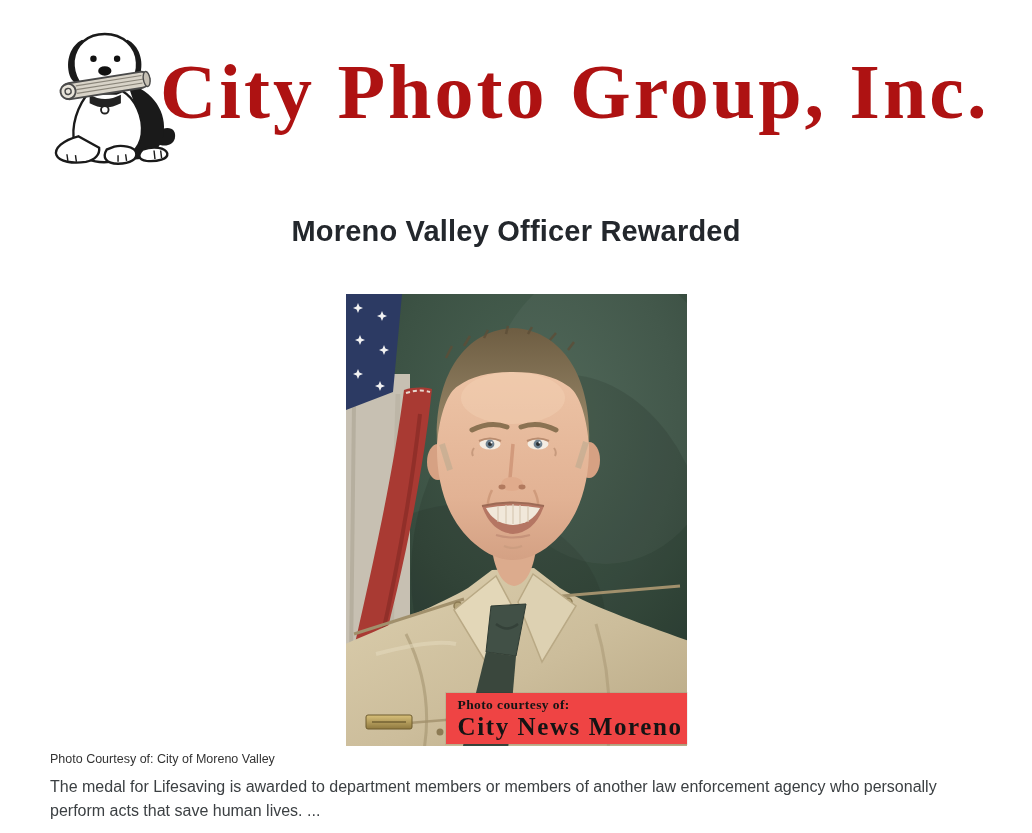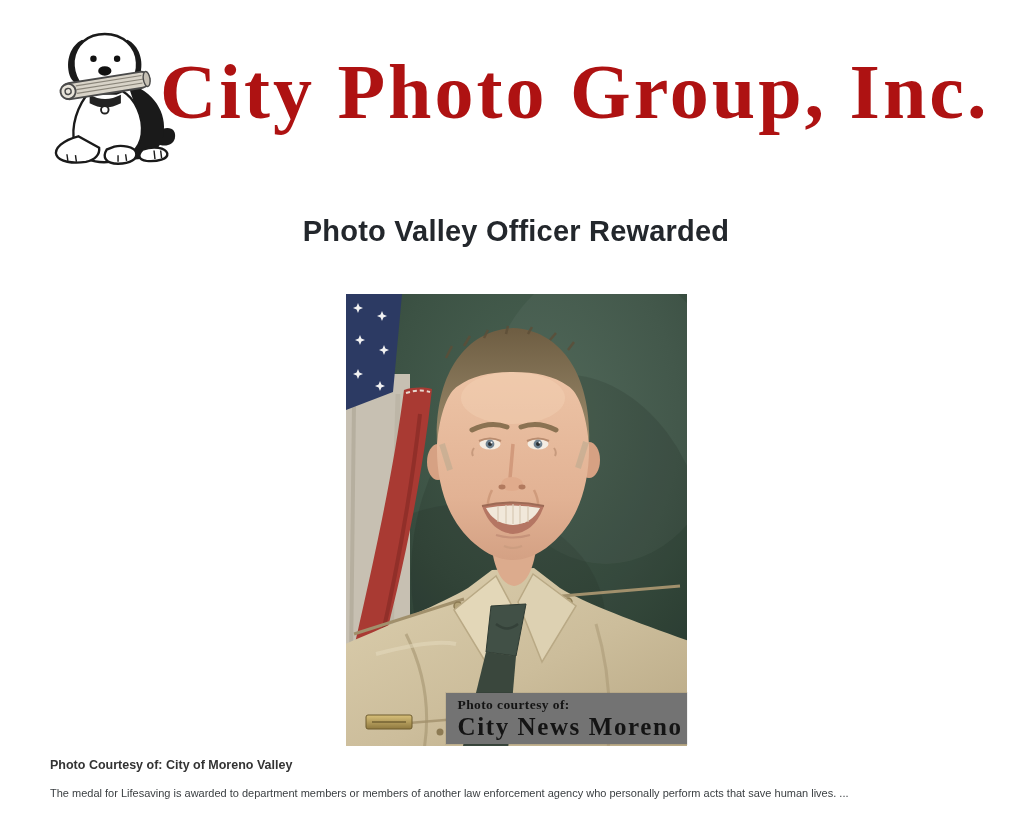--- a/index.html
+++ b/index.html
@@ -39,40 +39,40 @@
   .photo-wrap {
     position:relative;
     width:341px; height:452px;
     margin:47px auto 0 auto;
   }
   .photo-wrap svg { display:block; width:341px; height:452px; }
   .watermark {
     position:absolute;
     right:0; bottom:2px;
     width:241px; height:51px;
-    background:#737373;
+    background:#ef4444;
     box-shadow:0 0 0 1px rgba(0,0,0,0.06);
     padding:4px 8px 4px 12px;
     font-family:"Liberation Serif", serif;
     color:#141414;
   }
   .wm-line1 { font-size:13.5px; font-weight:700; letter-spacing:0.4px; line-height:16px; }
   .wm-line2 { font-size:25px; font-weight:700; letter-spacing:1.6px; line-height:28px; white-space:nowrap; }
   
   .caption {
-    margin:12px 0 0 50px;
+    margin:6px 0 0 50px;
     font-size:12.5px;
-    font-weight:700;
+    font-weight:400;
     color:#333333;
     line-height:15px;
   }
   .body-text {
     margin:8px 0 0 50px;
     width:920px;
-    font-size:11px;
+    font-size:16px;
     line-height:24px;
     color:#3c4043;
   }
 </style>
 </head>
 <body>
 
 <div class="page">
 
   <div class="masthead">
@@ -114,21 +114,21 @@
         <line x1="30" y1="60" x2="102" y2="60" stroke="#8a857a" stroke-width="1.2"></line>
         <line x1="30" y1="64" x2="100" y2="64" stroke="#8a857a" stroke-width="1.2"></line>
         <circle cx="21" cy="60.5" r="8" fill="#e8e4da" stroke="#4a4a4a" stroke-width="2"></circle>
         <circle cx="21" cy="60.5" r="3.2" fill="none" stroke="#4a4a4a" stroke-width="1.5"></circle>
         <ellipse cx="105" cy="60.5" rx="3.5" ry="8" fill="#c6c0b4" stroke="#4a4a4a" stroke-width="1.5"></ellipse>
       </g>
     </svg>
     <div class="wordmark">City Photo Group, Inc.</div>
   </div>
 
-  <h1 class="headline">Photo Valley Officer Rewarded</h1>
+  <h1 class="headline">Moreno Valley Officer Rewarded</h1>
 
   <div class="photo-wrap" role="img" aria-label="Portrait of a smiling officer in tan uniform shirt and dark green tie in front of an American flag and dark green backdrop">
     <svg viewBox="0 0 341 452" aria-hidden="true">
       <defs>
         <radialGradient id="bgGrad" cx="0.55" cy="0.28" r="0.85">
           <stop offset="0" stop-color="#4a6353"></stop>
           <stop offset="0.5" stop-color="#3c5244"></stop>
           <stop offset="1" stop-color="#293c30"></stop>
         </radialGradient>
         <linearGradient id="shirtGrad" x1="0" y1="0" x2="1" y2="1">

